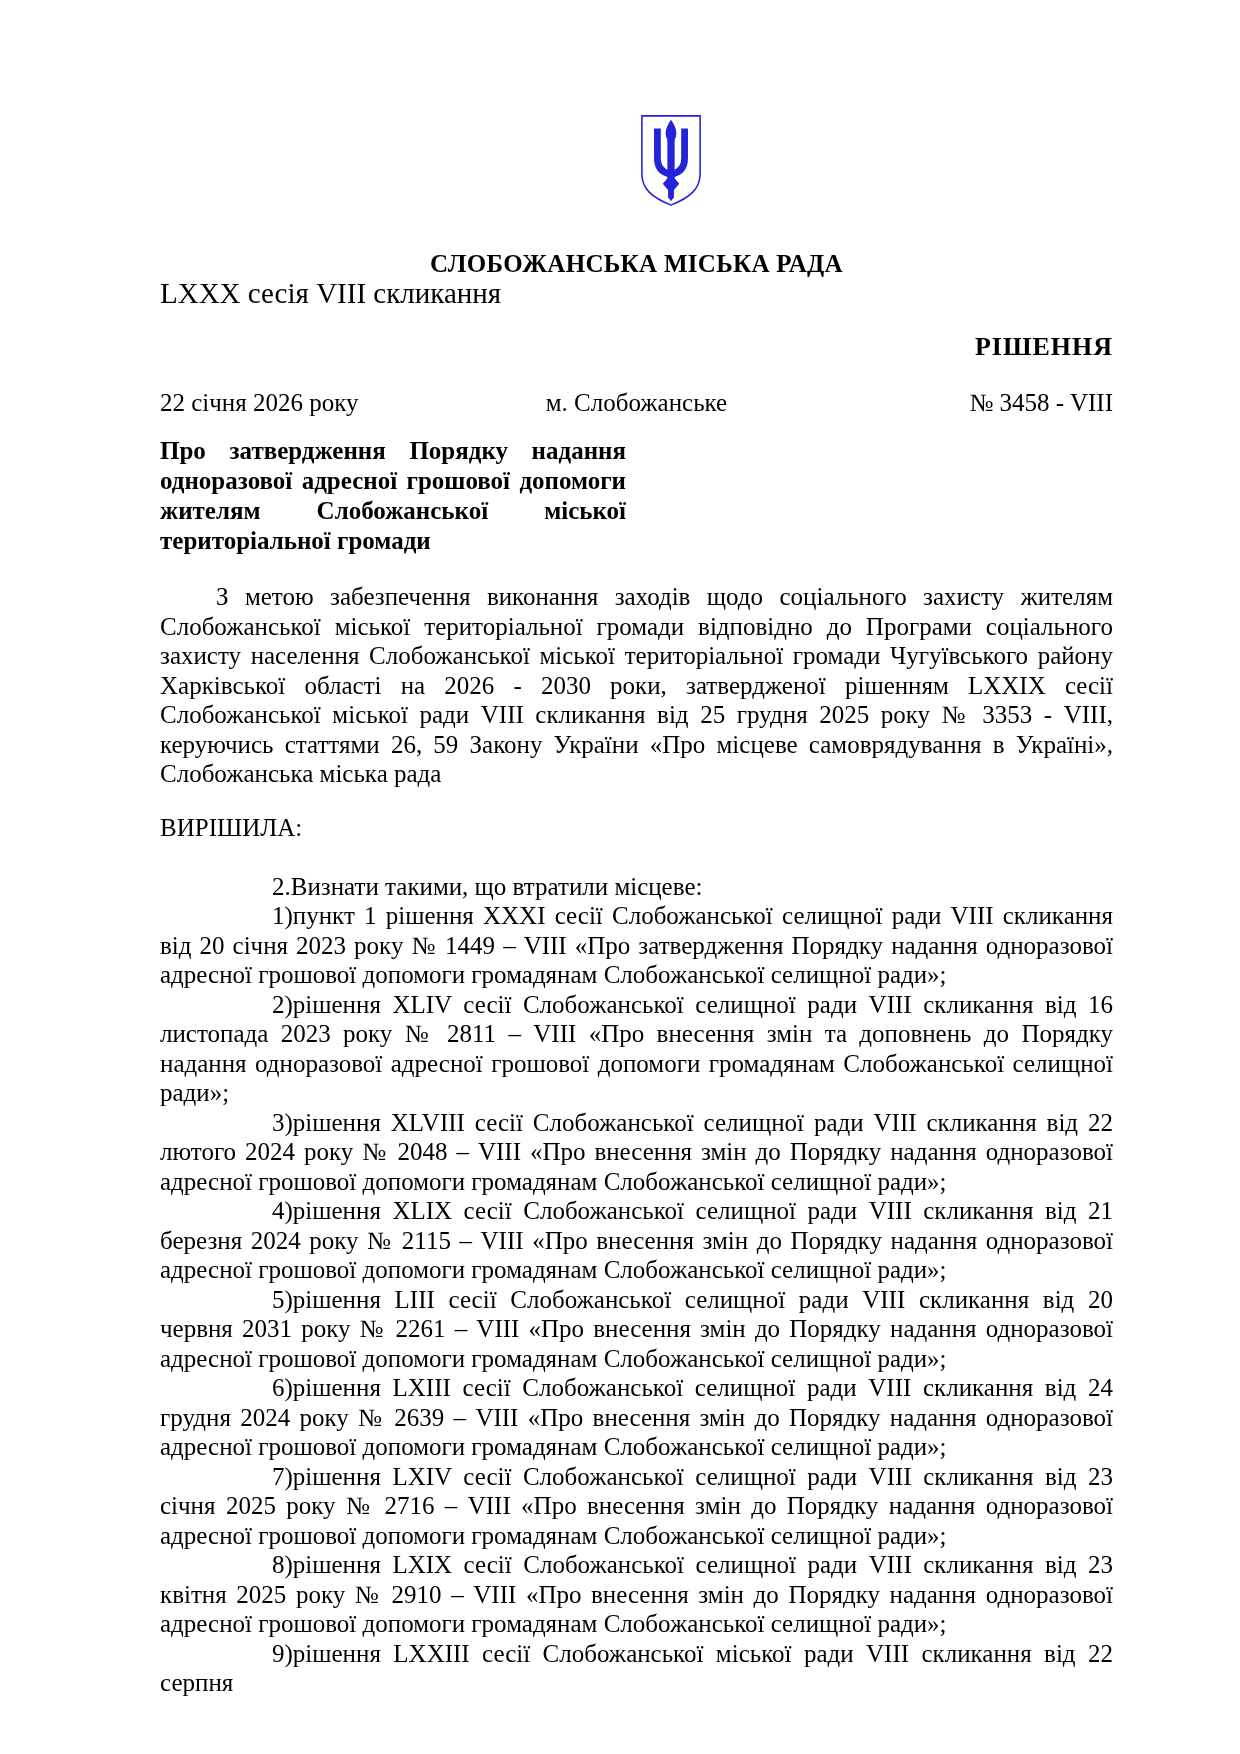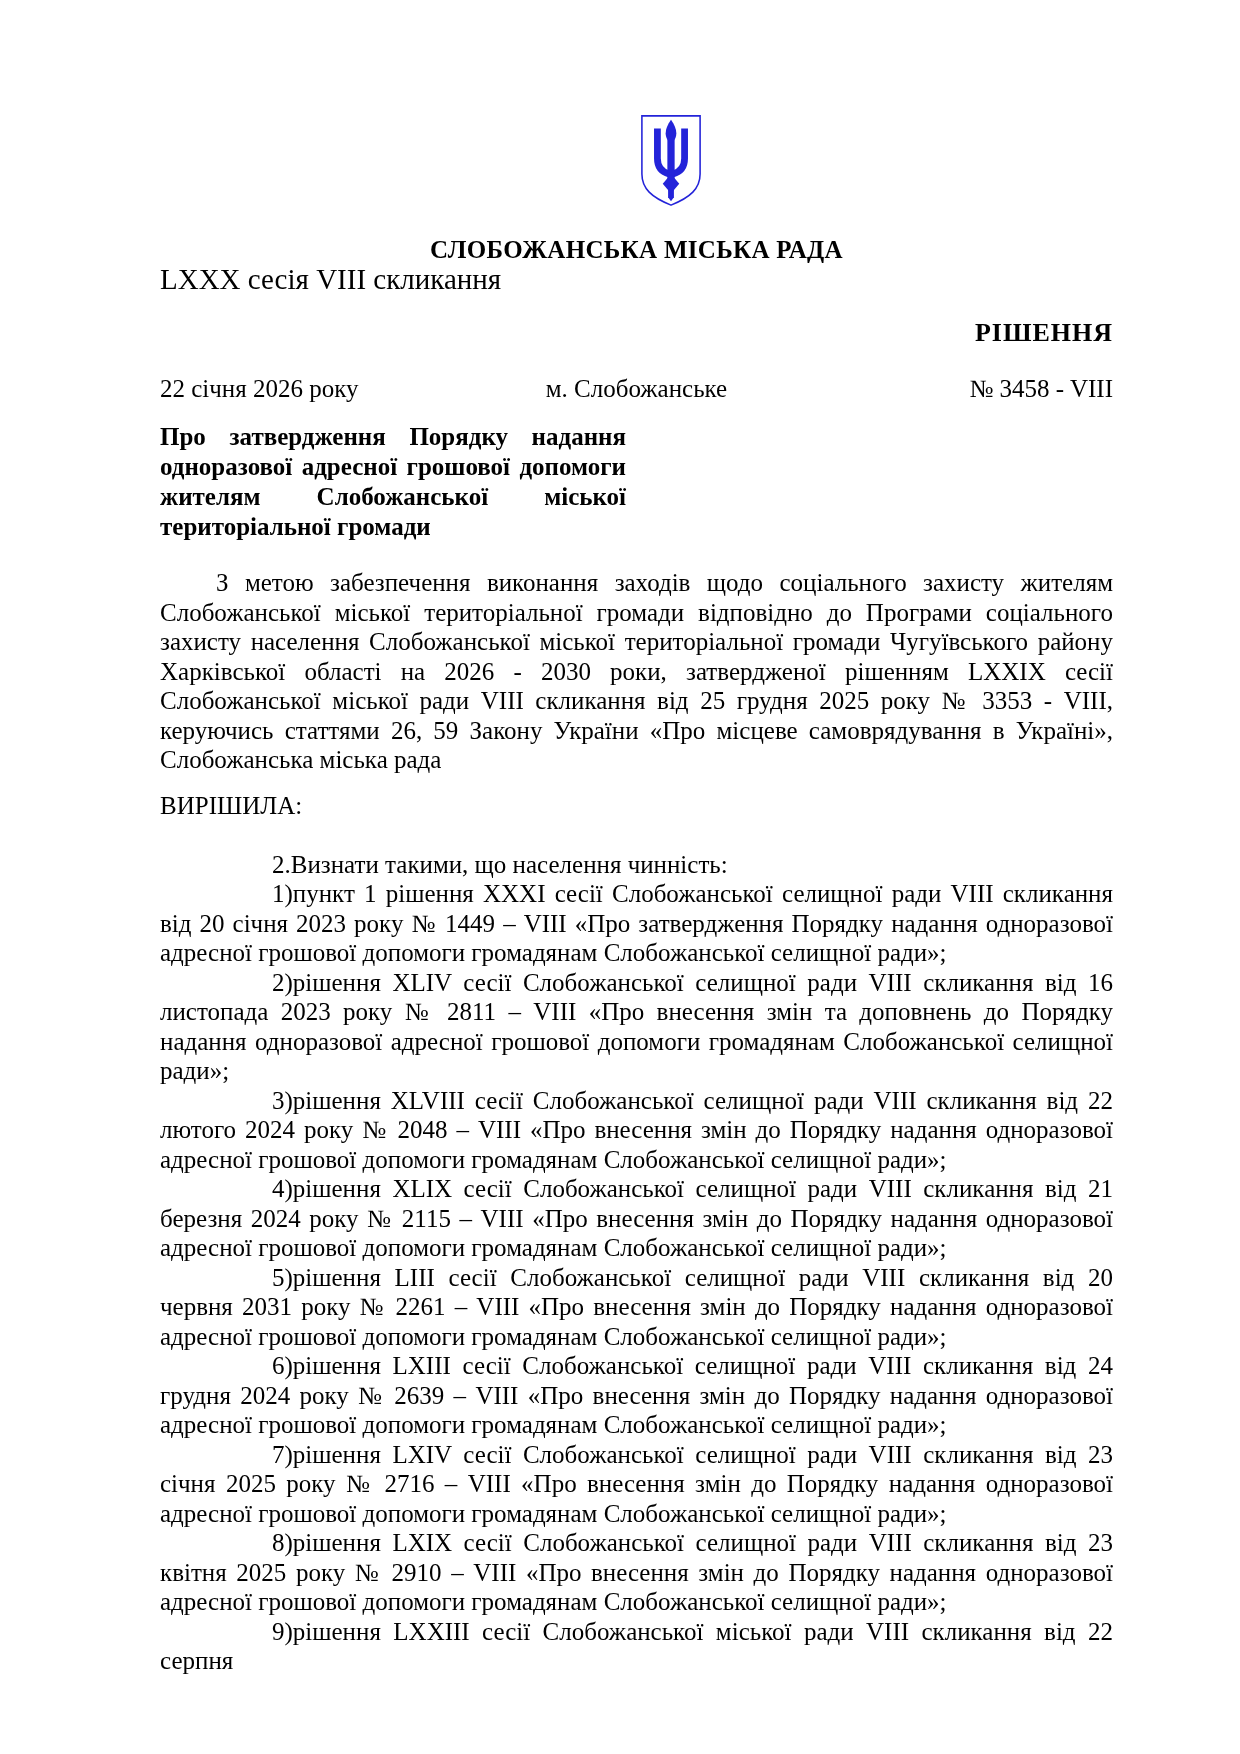--- a/index.html
+++ b/index.html
@@ -9,21 +9,21 @@
     height: 1754px;
     box-sizing: border-box;
     background: #ffffff;
     padding: 112px 127px 0 160px;
     font-family: "Liberation Serif", "DejaVu Serif", serif;
     color: #000000;
     overflow: hidden;
   }
   .emblem { width: 66px; height: 97px; margin-left: 478px; }
   .emblem svg { display: block; }
-  .hdr { margin-top: 26px; }
+  .hdr { margin-top: 40px; }
   .h1 {
     text-align: center;
     font-weight: bold;
     font-size: 25px;
     line-height: 29.5px;
     letter-spacing: 0.3px;
   }
   .h2 {
     text-align: left;
     font-weight: normal;
@@ -57,21 +57,21 @@
   }
   p { margin: 0; }
   .body {
     font-size: 25px;
     line-height: 29.5px;
   }
   .just { text-align: justify; }
   .indent { text-indent: 56px; }
   .preamble { margin-top: 26px; }
   .resolved {
-    margin-top: 16px;
+    margin-top: 24px;
     font-size: 25px;
     line-height: 30px;
   }
   .items { margin-top: 29px; }
   .num {
     display: inline-block;
     min-width: 46px;
   }
 </style>
 </head>
@@ -104,21 +104,21 @@
     <span class="m-right">№ 3458 - VIII</span>
   </div>
 
   <div class="subject">Про затвердження Порядку надання одноразової адресної грошової допомоги жителям Слобожанської міської територіальної громади</div>
 
   <p class="body just indent preamble">З метою забезпечення виконання заходів щодо соціального захисту жителям Слобожанської міської територіальної громади відповідно до Програми соціального захисту населення Слобожанської міської територіальної громади Чугуївського району Харківської області на 2026 - 2030 роки, затвердженої рішенням LXXIX сесії Слобожанської міської ради VIII скликання від 25 грудня 2025 року № 3353 - VIII, керуючись статтями 26, 59 Закону України «Про місцеве самоврядування в Україні», Слобожанська міська рада</p>
 
   <div class="resolved">ВИРІШИЛА:</div>
 
   <div class="items">
-    <p class="body just indent"><span class="num">2.</span><span>Визнати такими, що населення чинність:</span></p>
+    <p class="body just indent"><span class="num">2.</span><span>Визнати такими, що втратили місцеве:</span></p>
     <p class="body just indent"><span class="num">1)</span><span>пункт 1 рішення XXXI сесії Слобожанської селищної ради VIII скликання від 20 січня 2023 року № 1449 – VIII «Про затвердження Порядку надання одноразової адресної грошової допомоги громадянам Слобожанської селищної ради»;</span></p>
     <p class="body just indent"><span class="num">2)</span><span>рішення XLIV сесії Слобожанської селищної ради VIII скликання від 16 листопада 2023 року № 2811 – VIII «Про внесення змін та доповнень до Порядку надання одноразової адресної грошової допомоги громадянам Слобожанської селищної ради»;</span></p>
     <p class="body just indent"><span class="num">3)</span><span>рішення XLVIII сесії Слобожанської селищної ради VIII скликання від 22 лютого 2024 року № 2048 – VIII «Про внесення змін до Порядку надання одноразової адресної грошової допомоги громадянам Слобожанської селищної ради»;</span></p>
     <p class="body just indent"><span class="num">4)</span><span>рішення XLIX сесії Слобожанської селищної ради VIII скликання від 21 березня 2024 року № 2115 – VIII «Про внесення змін до Порядку надання одноразової адресної грошової допомоги громадянам Слобожанської селищної ради»;</span></p>
     <p class="body just indent"><span class="num">5)</span><span>рішення LIII сесії Слобожанської селищної ради VIII скликання від 20 червня 2031 року № 2261 – VIII «Про внесення змін до Порядку надання одноразової адресної грошової допомоги громадянам Слобожанської селищної ради»;</span></p>
     <p class="body just indent"><span class="num">6)</span><span>рішення LXIII сесії Слобожанської селищної ради VIII скликання від 24 грудня 2024 року № 2639 – VIII «Про внесення змін до Порядку надання одноразової адресної грошової допомоги громадянам Слобожанської селищної ради»;</span></p>
     <p class="body just indent"><span class="num">7)</span><span>рішення LXIV сесії Слобожанської селищної ради VIII скликання від 23 січня 2025 року № 2716 – VIII «Про внесення змін до Порядку надання одноразової адресної грошової допомоги громадянам Слобожанської селищної ради»;</span></p>
     <p class="body just indent"><span class="num">8)</span><span>рішення LXIX сесії Слобожанської селищної ради VIII скликання від 23 квітня 2025 року № 2910 – VIII «Про внесення змін до Порядку надання одноразової адресної грошової допомоги громадянам Слобожанської селищної ради»;</span></p>
     <p class="body just indent"><span class="num">9)</span><span>рішення LXXIII сесії Слобожанської міської ради VIII скликання від 22 серпня</span></p>
   </div>

